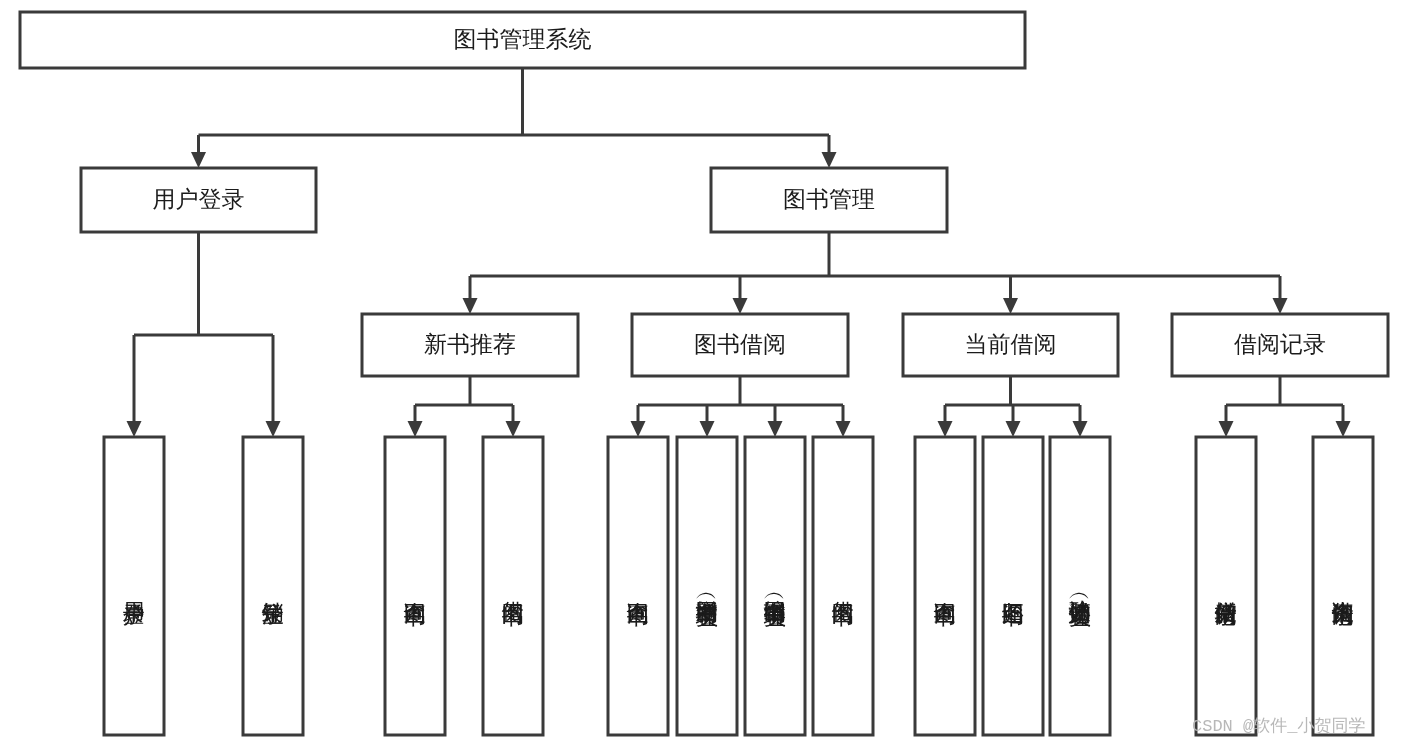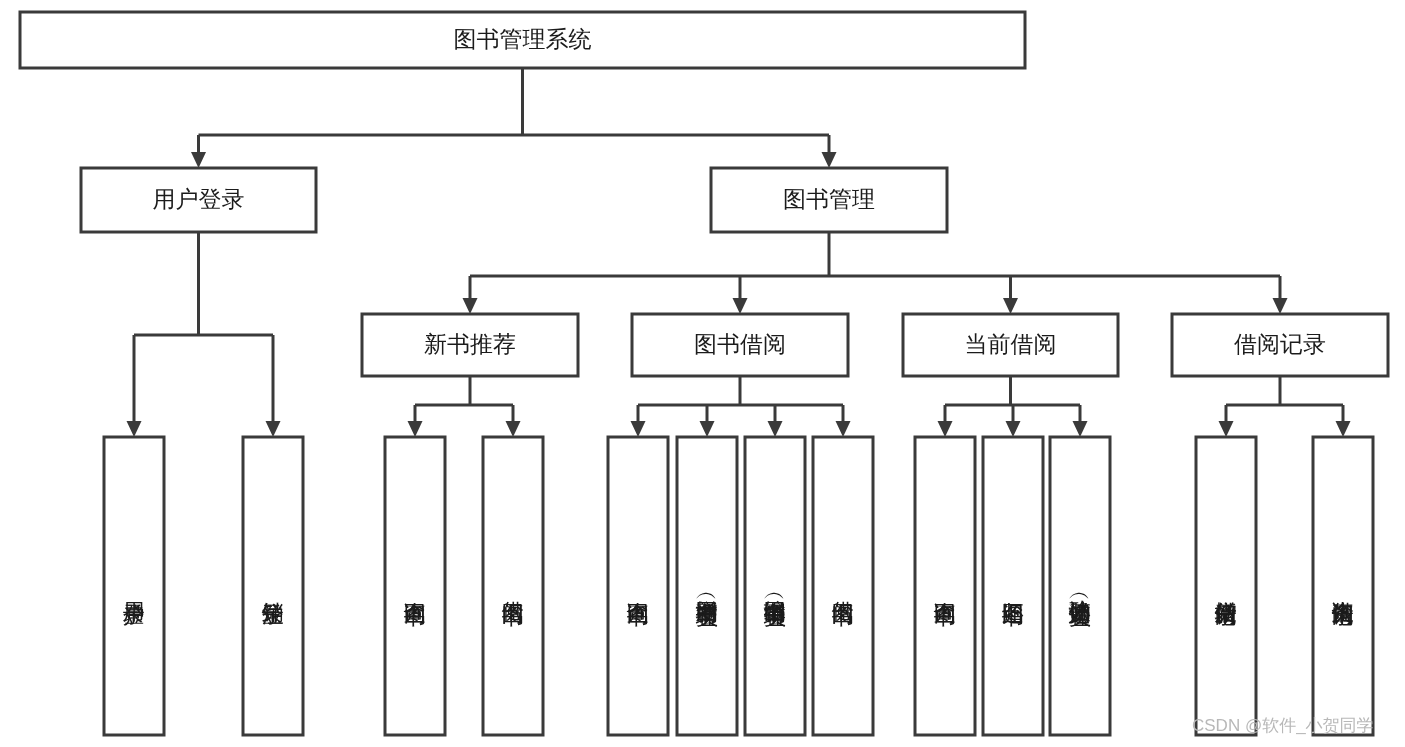--- a/index.html
+++ b/index.html
@@ -28,21 +28,21 @@
     font-family:"Liberation Sans","DejaVu Sans",sans-serif;
     font-size:22px;
     line-height:1.06;
     color:#1b1b1b;
     letter-spacing:1px;
     white-space:nowrap;
   }
   #watermark{
     position:absolute;
     left:1192px;top:714px;
-    font-family:Liberation Sans, sans-serif;
+    font-family:Liberation Mono, monospace;
     font-size:17px;
     color:#b8b8b8;
     white-space:nowrap;
     pointer-events:none;
   }
 </style>
 </head>
 <body>
 
 <div id="diagram-root">

